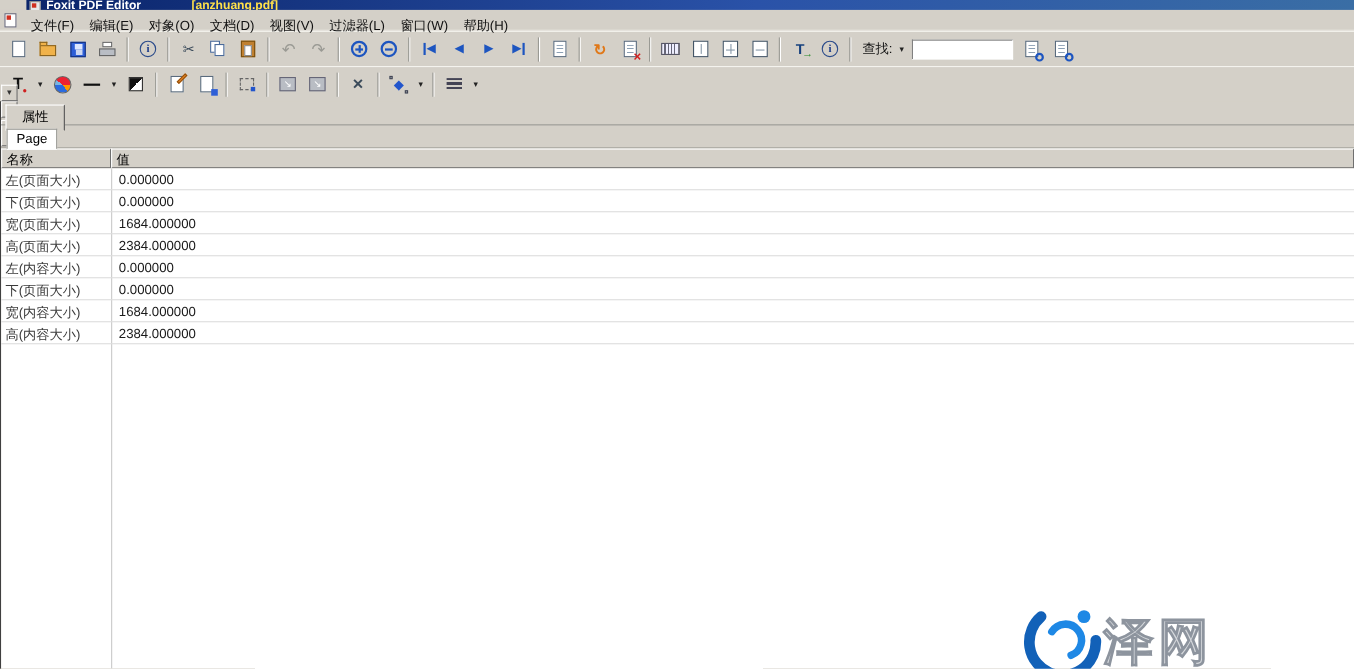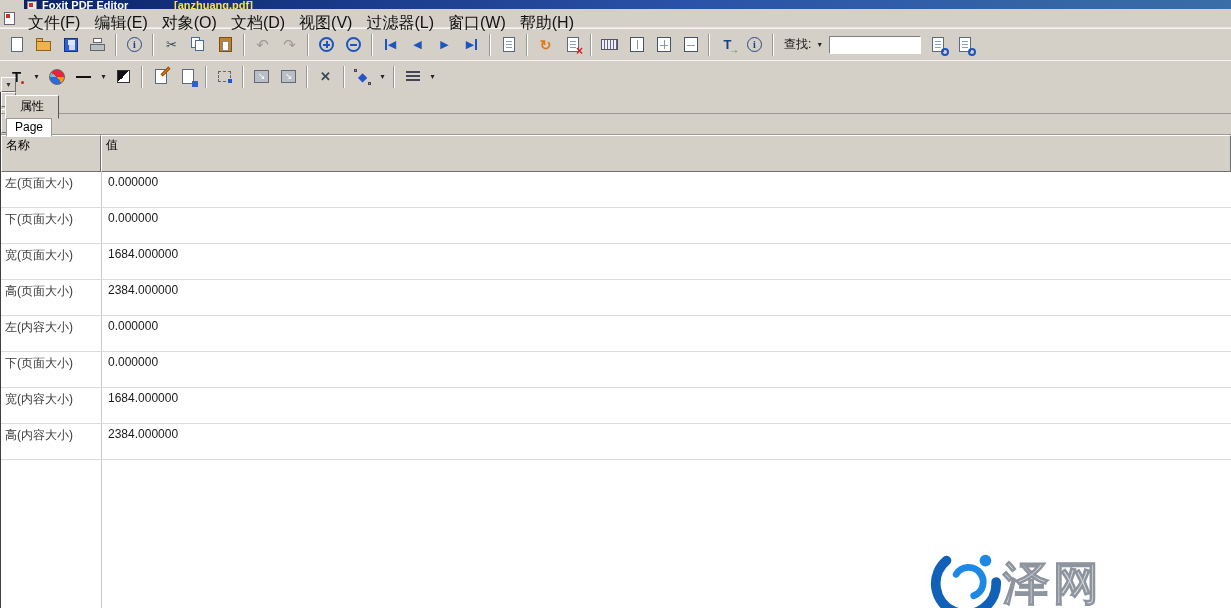--- a/index.html
+++ b/index.html
@@ -10,21 +10,21 @@
   .titlebar { height:9px; background:linear-gradient(90deg,#0a246a,#2a52a8 55%,#3a6ea5); overflow:hidden; position:relative;margin-left:24px; }
   .titlebar .app-ico { position:absolute; left:3px; top:1px; width:10px; height:10px; background:#e8e8e8; border:1px solid #888; }
   .titlebar .app-ico i { display:block; width:4px; height:4px; background:#d03020; margin:1px; }
   .titlebar .t-app { position:absolute; left:18px; top:-1px; color:#fff; font-size:11px; font-weight:bold; }
   .titlebar .t-doc { position:absolute; left:150px; top:-1px; color:#ffe14a; font-size:11px; font-weight:bold; }
 
   
   .menubar { height:19px; background:#d4d0c8; display:flex; align-items:center; border-bottom:1px solid #e9e7e1; }
   .doc-ico { width:11px; height:13px; background:#fff; border:1px solid #667; margin:0 6px 0 4px; position:relative; }
   .doc-ico i { position:absolute; left:1px; top:1px; width:4px; height:4px; background:#d03020; }
-  .menu-item { font-size:16px; color:#111; padding:2px 7px; cursor:default;margin-top:11px; }
+  .menu-item { font-size:12px; color:#111; padding:2px 7px; cursor:default;margin-top:11px; }
 
   
   .toolbar { height:32px; background:#d4d0c8; display:flex; align-items:center; padding-left:3px; border-top:1px solid #f4f3ee; }
   .tb-sep { width:0; height:22px; border-left:1px solid #9a9a94; border-right:1px solid #fff; margin:0 4px; flex:0 0 auto; }
   .tb-btn { width:27px; height:26px; display:flex; align-items:center; justify-content:center; position:relative; flex:0 0 auto; border:1px solid transparent; }
   .tb-dd { width:13px; height:22px; display:flex; align-items:center; justify-content:center; font-size:8px; color:#222; flex:0 0 auto; }
 
   
   .ic-page { width:12px; height:15px; background:#fff; border:1px solid #5a6b7d; position:relative; }
   .ic-lines { position:absolute; left:2px; right:2px; top:3px; height:9px;
@@ -95,26 +95,26 @@
   .sb-thumb { position:absolute; left:0; top:17px; width:15px; height:24px; background:#d4d0c8; border:1px solid; border-color:#fff #6f6f6f #6f6f6f #fff; }
 
   
   .props { flex:1; background:#d4d0c8; border-left:1px solid #404040; display:flex; flex-direction:column; overflow:hidden; }
   .props-titlebar { height:22px; position:relative; border-bottom:1px solid #9a9a94; }
   .tab-props { display:inline-block; margin:2px 0 0 4px; padding:2px 14px 3px; font-size:12px; background:#d4d0c8;
                border:1px solid; border-color:#fff #555 #d4d0c8 #fff; position:relative; top:1px; }
   .page-tabrow { height:21px; padding-top:2px; border-bottom:1px solid #9a9a94; background:#d4d0c8; }
   .tab-page { display:inline-block; margin-left:5px; padding:1px 8px 2px; font-size:12px; background:#fff;
               border:1px solid #9a9a94; border-bottom:1px solid #fff; position:relative; top:1px; }
-  .props-header { display:flex; height:37px;font-family:Liberation Serif, serif; }
+  .props-header { display:flex; height:18px;font-family:Liberation Serif, serif; }
   .ph-cell { background:#d4d0c8; border:1px solid; border-color:#fff #6f6f6f #6f6f6f #fff; font-size:12px; padding:1px 4px; }
   .ph-name { width:100px; } .ph-val { flex:1; }
   .props-body { flex:1; position:relative; background:#fff; overflow:hidden; }
   .col-line { position:absolute; left:100px; top:0; bottom:0; width:1px; background:#c9c9c9; }
-  .pr-row { display:flex; height:36px; border-bottom:1px solid #dcdcdc; position:relative; }
+  .pr-row { display:flex; height:20px; border-bottom:1px solid #dcdcdc; position:relative; }
   .pr-name { width:100px; font-size:12px; color:#3a3a3a; padding:3px 4px 0; white-space:nowrap; overflow:hidden; }
   .pr-val { flex:1; font-size:12px; color:#1a1a1a; padding:3px 4px 0 7px; white-space:nowrap; overflow:hidden; }
 
   
   .watermark { position:absolute; left:925px; top:545px; display:flex; align-items:center; z-index:50; pointer-events:none; }
   .wm-text { font-size:46px; font-weight:bold; letter-spacing:4px; color:rgba(150,158,168,0.40); -webkit-text-stroke:1px #8d949e; }
 </style>
 </head>
 <body>
 

